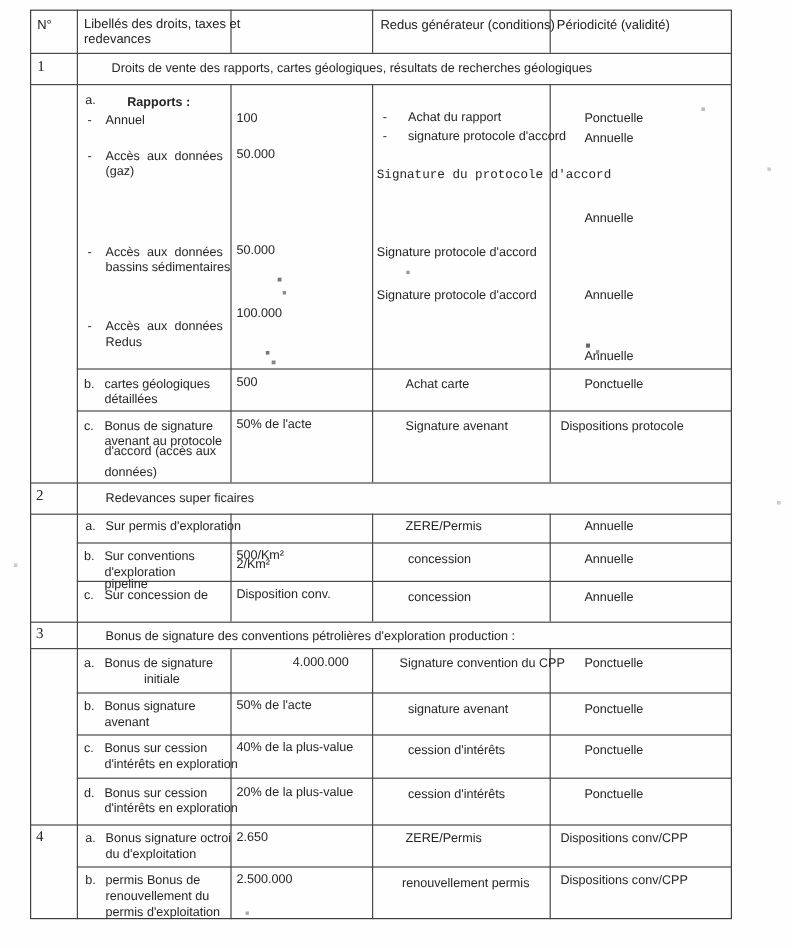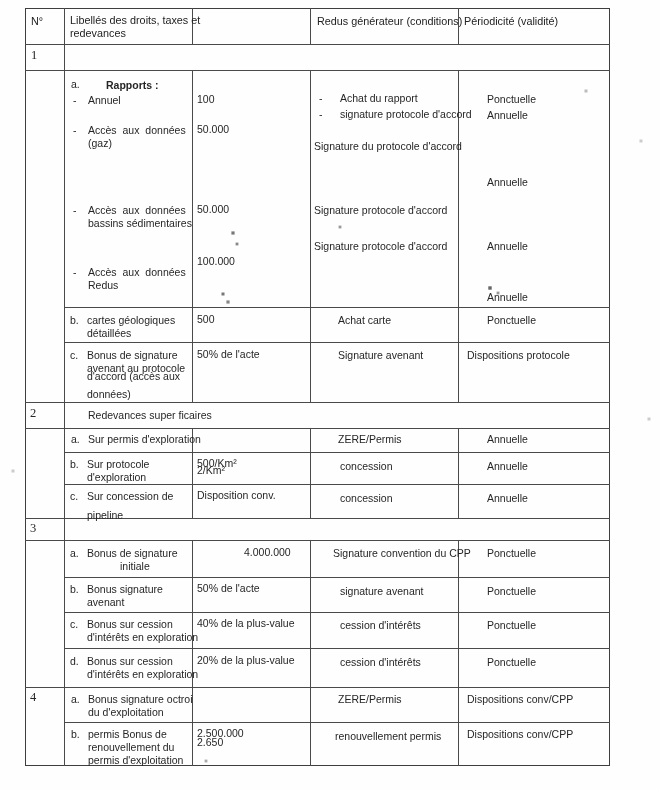--- a/index.html
+++ b/index.html
@@ -81,40 +81,41 @@
   <div class="hline" style="left:64px;top:648px;width:546px;"></div>
   <div class="hline" style="left:64px;top:722px;width:546px;"></div>
 
   <div class="abs hdr" style="left:31px;top:15px;">N°</div>
   <div class="abs hdr" style="left:70px;top:14px;">Libellés des droits, taxes et</div>
   <div class="abs hdr" style="left:70px;top:27px;">redevances</div>
   <div class="abs hdr" style="left:317px;top:15px;">Redus générateur (conditions)</div>
   <div class="abs hdr" style="left:464px;top:15px;">Périodicité (validité)</div>
 
   <div class="abs num-col" style="left:31px;top:49px;">1</div>
+  <div class="abs" style="left:93px;top:51px;">Droits de vente des rapports, cartes  géologiques, résultats de recherches géologiques</div>
 
   <div class="abs letter" style="left:71px;top:78px;">a.</div>
   <div class="abs" style="left:106px;top:79px;font-weight:bold;">Rapports :</div>
 
   <div class="abs" style="left:73px;top:94px;">-</div>
   <div class="abs" style="left:88px;top:94px;">Annuel</div>
   <div class="abs" style="left:197px;top:93px;">100</div>
   <div class="abs" style="left:319px;top:92px;">-</div>
   <div class="abs" style="left:340px;top:92px;">Achat du rapport</div>
   <div class="abs" style="left:487px;top:93px;">Ponctuelle</div>
 
   <div class="abs" style="left:319px;top:108px;">-</div>
   <div class="abs" style="left:340px;top:108px;">signature protocole d'accord</div>
   <div class="abs" style="left:487px;top:109px;">Annuelle</div>
 
   <div class="abs" style="left:73px;top:124px;">-</div>
   <div class="abs wsp" style="left:88px;top:124px;">Accès aux données</div>
   <div class="abs" style="left:88px;top:137px;">(gaz)</div>
   <div class="abs" style="left:197px;top:123px;">50.000</div>
-  <div class="abs" style="left:314px;top:140px;">Signature du protocole d'accord</div>
+  <div class="abs" style="left:314px;top:140px;font-family:Liberation Mono, monospace;">Signature du protocole d'accord</div>
 
   <div class="abs" style="left:487px;top:176px;">Annuelle</div>
 
   <div class="abs" style="left:73px;top:204px;">-</div>
   <div class="abs wsp" style="left:88px;top:204px;">Accès aux données</div>
   <div class="abs" style="left:88px;top:217px;">bassins sédimentaires</div>
   <div class="abs" style="left:197px;top:203px;">50.000</div>
   <div class="abs" style="left:314px;top:204px;">Signature protocole d'accord</div>
 
   <div class="abs" style="left:314px;top:240px;">Signature protocole d'accord</div>
@@ -145,34 +146,35 @@
   <div class="abs num-col" style="left:30px;top:407px;">2</div>
   <div class="abs" style="left:88px;top:409px;">Redevances super ficaires</div>
 
   <div class="abs letter" style="left:71px;top:433px;">a.</div>
   <div class="abs" style="left:88px;top:433px;">Sur permis d'exploration</div>
   <div class="abs" style="left:197px;top:420px;margin-top:44px;">2/Km²</div>
   <div class="abs" style="left:338px;top:433px;">ZERE/Permis</div>
   <div class="abs" style="left:487px;top:433px;">Annuelle</div>
 
   <div class="abs letter" style="left:70px;top:458px;">b.</div>
-  <div class="abs" style="left:87px;top:458px;">Sur protocole</div>
+  <div class="abs" style="left:87px;top:458px;">Sur conventions</div>
   <div class="abs" style="left:87px;top:471px;">d'exploration</div>
   <div class="abs" style="left:197px;top:457px;">500/Km²</div>
   <div class="abs" style="left:340px;top:460px;">concession</div>
   <div class="abs" style="left:487px;top:460px;">Annuelle</div>
 
   <div class="abs letter" style="left:70px;top:490px;">c.</div>
   <div class="abs" style="left:87px;top:490px;">Sur concession de</div>
-  <div class="abs" style="left:87px;top:509px;">pipeline</div>
+  <div class="abs" style="left:87px;top:481px;">pipeline</div>
   <div class="abs" style="left:197px;top:489px;">Disposition conv.</div>
   <div class="abs" style="left:340px;top:492px;">concession</div>
   <div class="abs" style="left:487px;top:492px;">Annuelle</div>
 
   <div class="abs num-col" style="left:30px;top:522px;">3</div>
+  <div class="abs" style="left:88px;top:524px;">Bonus de signature des conventions pétrolières d'exploration production :</div>
 
   <div class="abs letter" style="left:70px;top:547px;">a.</div>
   <div class="abs" style="left:87px;top:547px;">Bonus de signature</div>
   <div class="abs" style="left:87px;top:560px;padding-left:33px;">initiale</div>
   <div class="abs" style="left:197px;top:546px;margin-left:47px;">4.000.000</div>
   <div class="abs" style="left:333px;top:547px;">Signature convention du CPP</div>
   <div class="abs" style="left:487px;top:547px;">Ponctuelle</div>
 
   <div class="abs letter" style="left:70px;top:583px;">b.</div>
   <div class="abs" style="left:87px;top:583px;">Bonus signature</div>
@@ -193,21 +195,21 @@
   <div class="abs" style="left:87px;top:668px;">d'intérêts en exploration</div>
   <div class="abs" style="left:197px;top:654px;">20% de la plus-value</div>
   <div class="abs" style="left:340px;top:656px;">cession d'intérêts</div>
   <div class="abs" style="left:487px;top:656px;">Ponctuelle</div>
 
   <div class="abs num-col" style="left:30px;top:691px;">4</div>
 
   <div class="abs letter" style="left:71px;top:693px;">a.</div>
   <div class="abs" style="left:88px;top:693px;">Bonus signature octroi</div>
   <div class="abs" style="left:88px;top:706px;">du d'exploitation</div>
-  <div class="abs" style="left:197px;top:692px;margin-top:44px;">2.650</div>
+  <div class="abs" style="left:197px;top:692px;">2.650</div>
   <div class="abs" style="left:338px;top:693px;">ZERE/Permis</div>
   <div class="abs" style="left:467px;top:693px;">Dispositions conv/CPP</div>
 
   <div class="abs letter" style="left:71px;top:728px;">b.</div>
   <div class="abs" style="left:88px;top:728px;">permis Bonus de</div>
   <div class="abs" style="left:88px;top:741px;">renouvellement du</div>
   <div class="abs" style="left:88px;top:754px;">permis d'exploitation</div>
   <div class="abs" style="left:197px;top:727px;">2.500.000</div>
   <div class="abs" style="left:335px;top:730px;">renouvellement permis</div>
   <div class="abs" style="left:467px;top:728px;">Dispositions conv/CPP</div>

